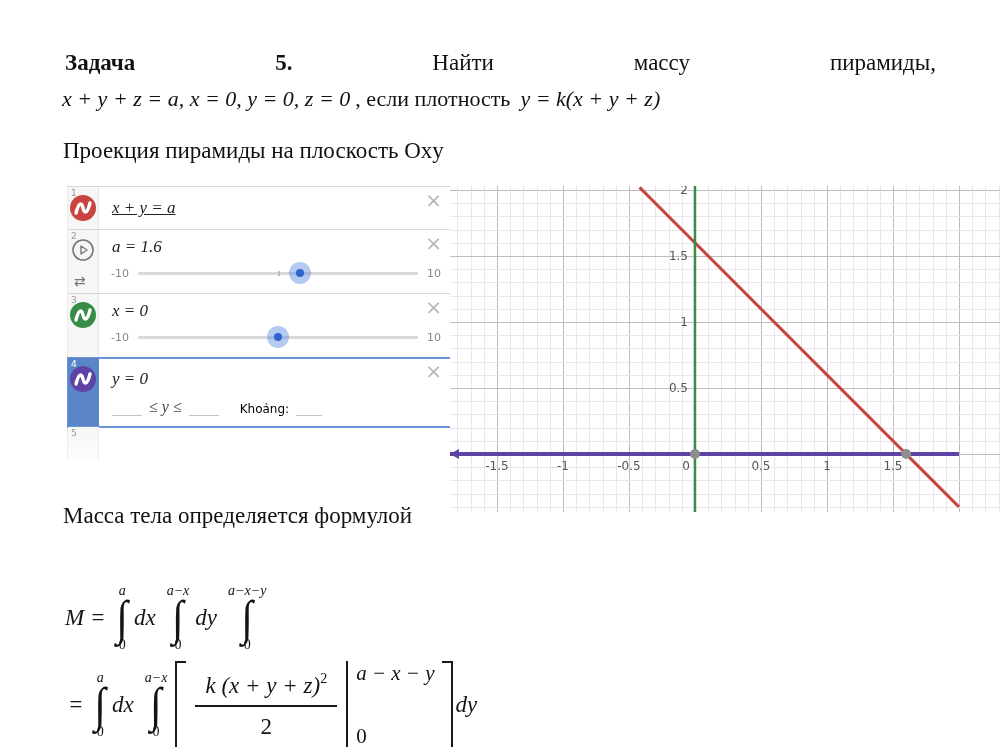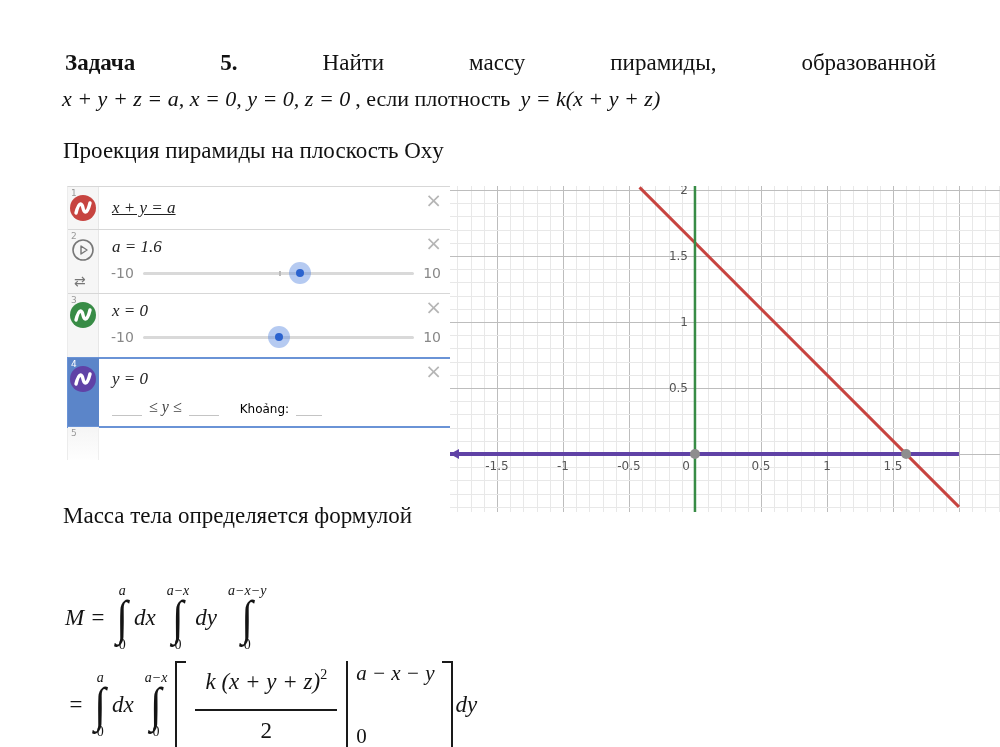--- a/index.html
+++ b/index.html
@@ -31,21 +31,21 @@
   .sel{outline:2px solid #6a93d6;outline-offset:-1px;}
   .expr{position:absolute;left:13px;font-family:"Liberation Serif",serif;font-style:italic;
         font-size:17px;color:#222;}
   .r1 .expr{top:11px;text-decoration:underline;} .r2 .expr,.r3 .expr{top:7px;} .r4 .expr{top:11px;}
   .close{position:absolute;top:3px;right:9px;font-size:20px;color:#b5b5b5;line-height:1;cursor:pointer;
          font-family:"DejaVu Sans",sans-serif;}
   .dicon{position:absolute;left:1px;top:7px;width:28px;height:28px;}
   .r2 .icon-play{position:absolute;left:3px;top:8px;}
   .loop{position:absolute;left:6px;bottom:4px;font-size:14px;color:#777;}
   .slider-row{position:absolute;left:12px;right:10px;bottom:9px;height:22px;display:flex;
-      align-items:center;gap:9px;font-size:14px;color:#888;}
+      align-items:center;gap:9px;font-size:11px;color:#888;}
   .track{flex:1;height:3px;background:#d9d9d9;border-radius:2px;position:relative;}
   .stick{position:absolute;left:50%;top:-1px;width:2px;height:5px;background:#bbb;}
   .handle{position:absolute;top:50%;transform:translate(-50%,-50%);width:22px;height:22px;
       border-radius:50%;background:rgba(92,138,224,0.45);}
   .handle::after{content:"";position:absolute;left:50%;top:50%;transform:translate(-50%,-50%);
       width:8px;height:8px;border-radius:50%;background:#2b63cf;}
   .constraint{position:absolute;left:13px;bottom:10px;display:flex;align-items:flex-end;gap:7px;
       font-size:13px;color:#555;}
   .blank{display:inline-block;width:30px;border-bottom:1px solid #c4c4c4;height:14px;}
   .blank.small{width:26px;}
@@ -64,37 +64,36 @@
   .intgrp{display:flex;flex-direction:column;align-items:center;line-height:1;margin:0 3px;}
   .lim{font-size:14px;font-style:italic;line-height:1.15;}
   .lim.lo{font-style:normal;}
   .intsign{font-style:normal;font-size:42px;line-height:0.92;transform:scaleY(1.15);
       font-family:"Liberation Serif",serif;}
   .dvar{margin:0 8px 0 3px;}
   .lhs{margin-right:8px;}
   .bracket-l{width:9px;align-self:stretch;border:2.5px solid #1a1a1a;border-right:none;margin:0 9px 0 5px;}
   .bracket-r{width:9px;align-self:stretch;border:2.5px solid #1a1a1a;border-left:none;margin-left:7px;}
   .frac{display:flex;flex-direction:column;align-items:center;line-height:1.1;}
-  .fnum{padding:0 10px 15px;border-bottom:2.5px solid #1a1a1a;}
+  .fnum{padding:0 10px 7px;border-bottom:2.5px solid #1a1a1a;}
   .fden{padding-top:7px;font-style:normal;}
   sup.p2{font-size:14px;font-style:normal;vertical-align:10px;}
   .evalbar{border-left:2px solid #1a1a1a;margin-left:9px;padding-left:8px;align-self:stretch;
       display:flex;flex-direction:column;justify-content:space-between;}
   .ev-up{font-size:21px;} .ev-lo{font-size:21px;font-style:normal;}
 </style>
 </head>
 <body>
 
 <div class="t1">
   <span class="b">Задача</span>
   <span class="b">5.</span>
   <span>Найти</span>
   <span>массу</span>
   <span>пирамиды,</span>
-  <span>образованной</span>
 </div>
 <div class="t2">
   <span class="math">x + y + z = a, x = 0, y = 0, z = 0</span><span class="ru">, если плотность</span><span class="math">y = k(x + y + z)</span>
 </div>
 <div class="subtitle">Проекция пирамиды на плоскость Oxy</div>
 
 <div class="desmos">
   <div class="expr-panel">
 
     <div class="drow r1">

